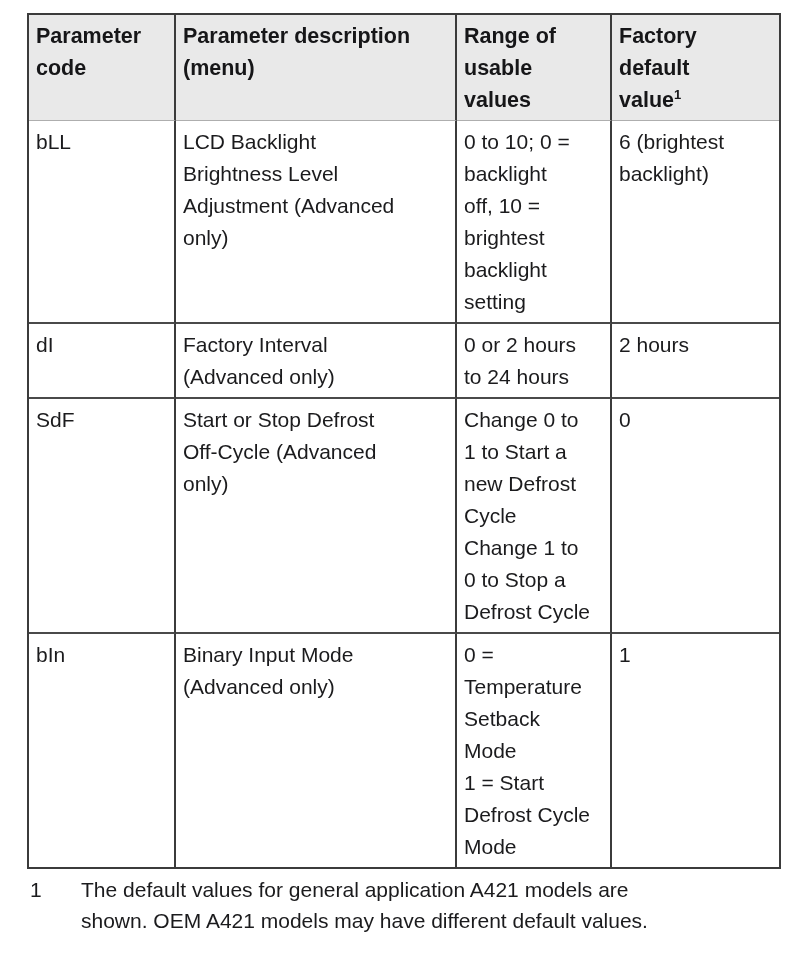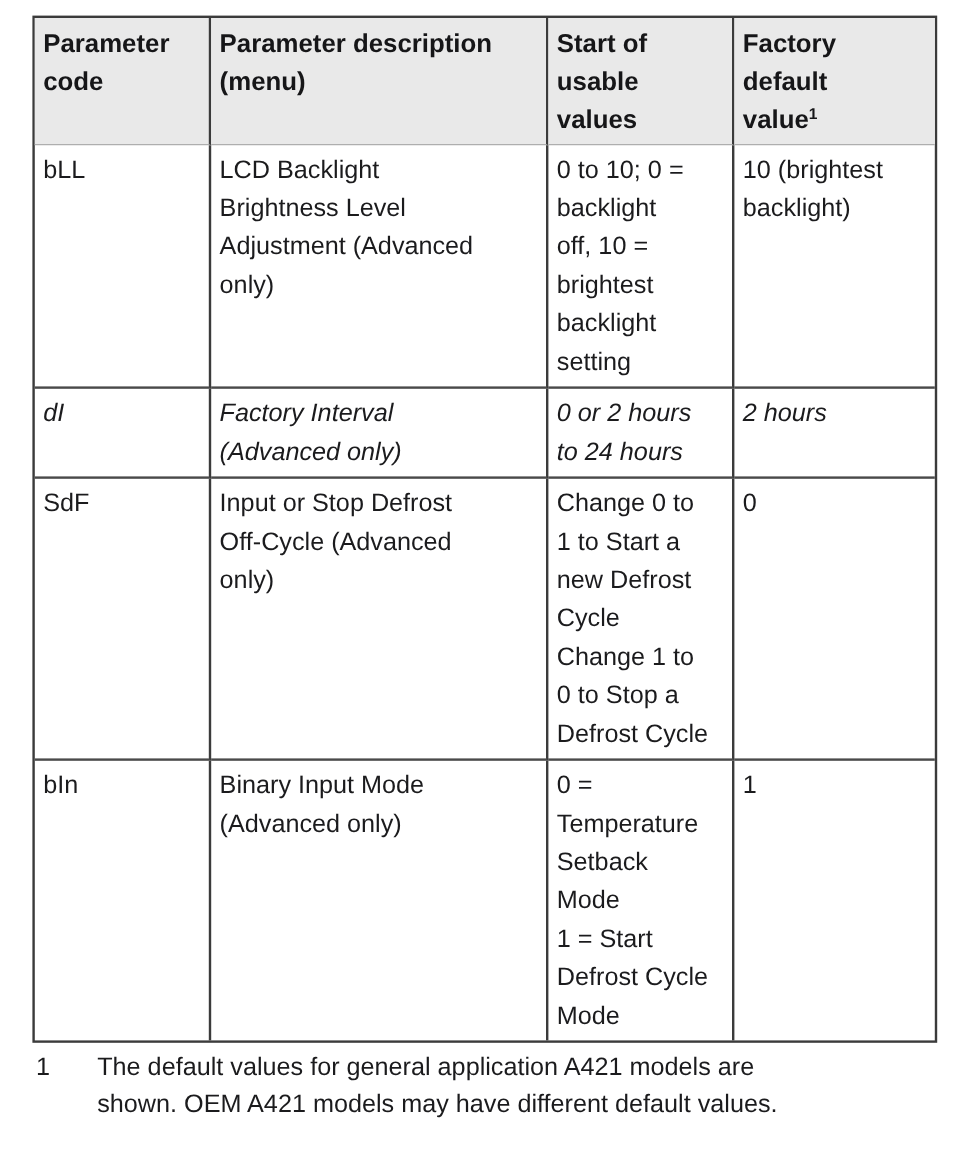--- a/index.html
+++ b/index.html
@@ -57,21 +57,21 @@
   .param-table th:not(:last-child),
   .param-table td:not(:last-child) {
     border-right: 2px solid #3b3b3b;
   }
   .param-table tr:last-child td {
     border-bottom: none;
   }
   tr.row-header { height: 88px; }
   tr.row-bll    { height: 200px; }
   tr.row-dft    { height: 66px;  }
-  tr.row-di     { height: 67px; font-style: italic;  }
+  tr.row-di     { height: 67px;  }
   tr.row-sdf    { height: 208px; border-radius: 16px; }
   tr.row-bin    { height: 223px; padding-left: 16px; }
 
   .param-table sup {
     font-size: 13px;
     line-height: 0;
     vertical-align: super;
     font-weight: bold;
   }
 
@@ -101,53 +101,53 @@
         <col class="c2">
         <col class="c3">
         <col class="c4">
     </colgroup>
     <tbody>
       <tr class="row-header">
         <th>Parameter
 code</th>
         <th>Parameter description
 (menu)</th>
-        <th>Start of
+        <th>Range of
 usable
 values</th>
         <th><span>Factory
 default
 value</span><sup>1</sup></th>
       </tr>
       <tr class="row-bll">
         <td>bLL</td>
         <td>LCD Backlight
 Brightness Level
 Adjustment (Advanced
 only)</td>
         <td>0 to 10; 0 =
 backlight
 off, 10 =
 brightest
 backlight
 setting</td>
-        <td>10 (brightest
+        <td>6 (brightest
 backlight)</td>
       </tr>
       <tr class="row-di">
         <td>dI</td>
         <td>Factory Interval
 (Advanced only)</td>
         <td>0 or 2 hours
 to 24 hours</td>
         <td>2 hours</td>
       </tr>
       <tr class="row-sdf">
         <td>SdF</td>
-        <td>Input or Stop Defrost
+        <td>Start or Stop Defrost
 Off-Cycle (Advanced
 only)</td>
         <td>Change 0 to
 1 to Start a
 new Defrost
 Cycle
 Change 1 to
 0 to Stop a
 Defrost Cycle</td>
         <td>0</td>

